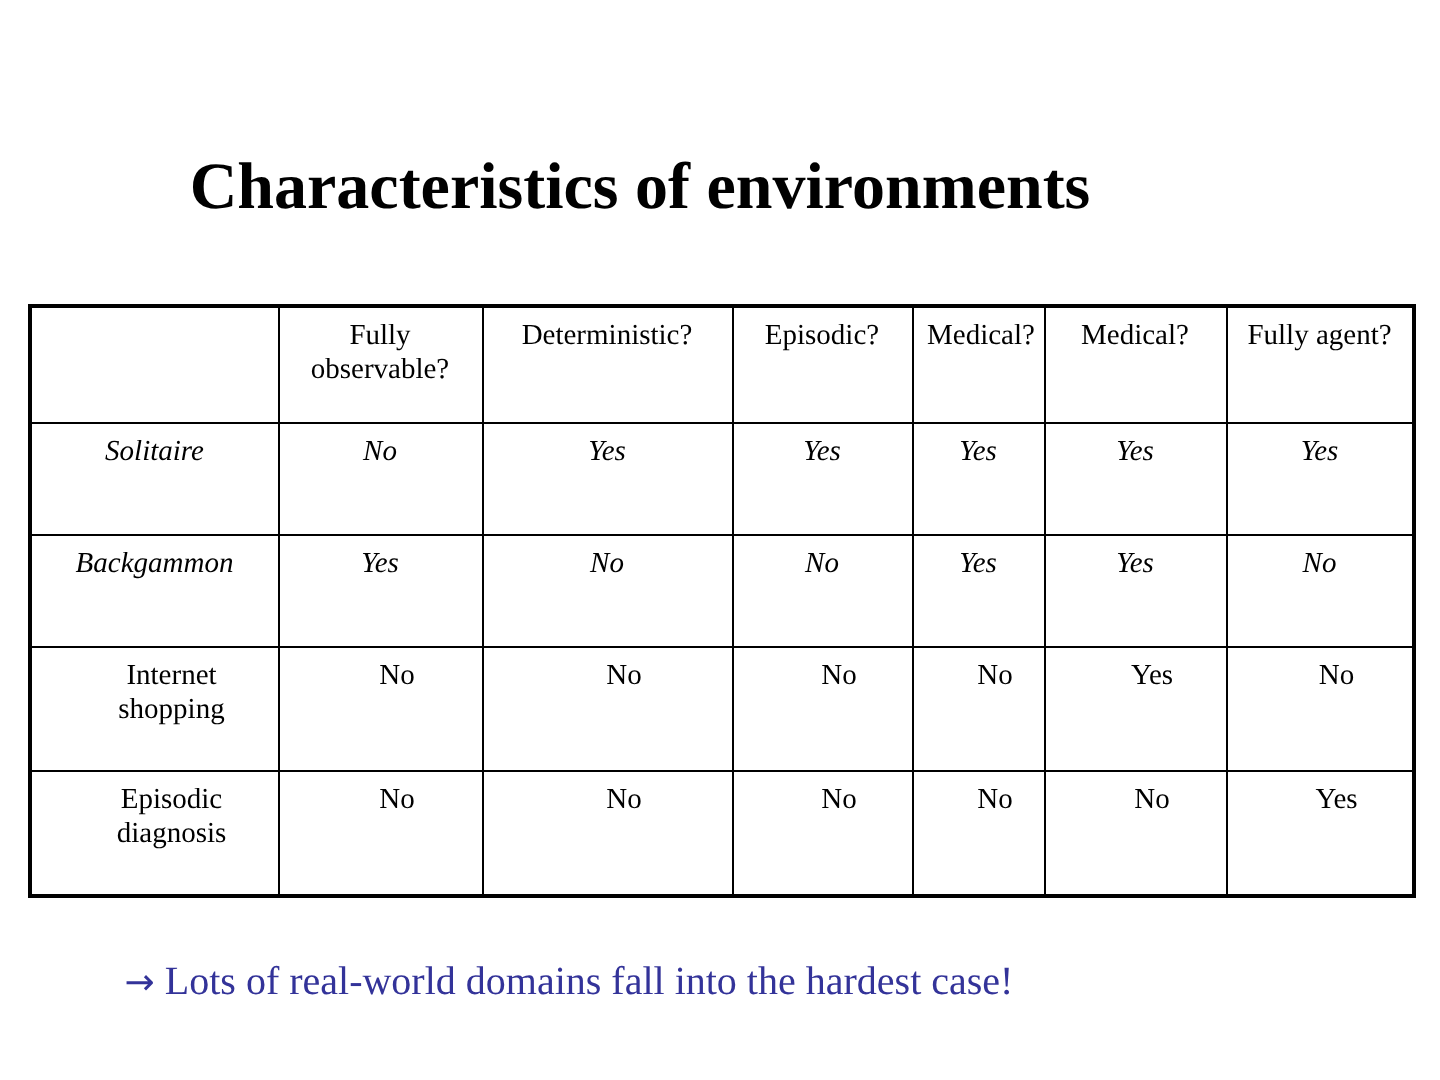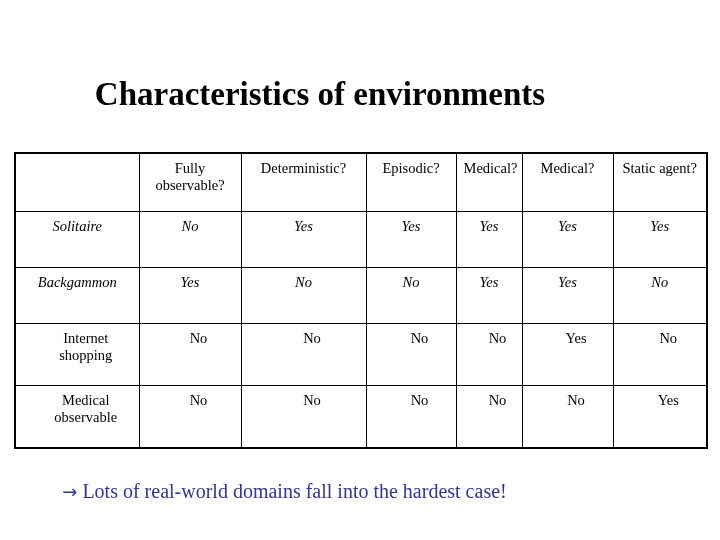--- a/index.html
+++ b/index.html
@@ -126,21 +126,21 @@
           <col class="c6">
       </colgroup>
       <tbody>
         <tr class="row-head">
           <td></td>
           <td>Fully observable?</td>
           <td>Deterministic?</td>
           <td>Episodic?</td>
           <td>Medical?</td>
           <td>Medical?</td>
-          <td>Static agent?</td>
+          <td>Fully agent?</td>
         </tr>
 
         <tr class="row-body">
           <td>Solitaire</td>
           <td>No</td>
           <td>Yes</td>
           <td>Yes</td>
           <td>Yes</td>
           <td>Yes</td>
           <td>Yes</td>
@@ -161,21 +161,21 @@
           <td>Internet shopping</td>
           <td>No</td>
           <td>No</td>
           <td>No</td>
           <td>No</td>
           <td>Yes</td>
           <td>No</td>
         </tr>
 
         <tr class="row-tall">
-          <td>Medical observable</td>
+          <td>Episodic diagnosis</td>
           <td class="val-highlight">No</td>
           <td class="val-highlight">No</td>
           <td class="val-highlight">No</td>
           <td class="val-highlight">No</td>
           <td class="val-highlight">No</td>
           <td class="val-highlight">Yes</td>
         </tr>
       </tbody>
     </table>
   </div>

